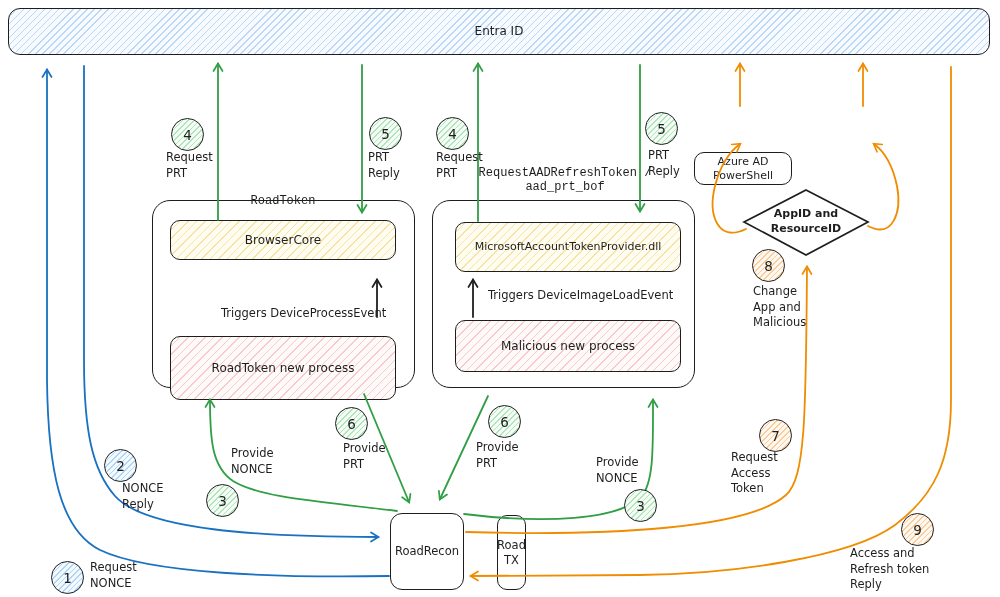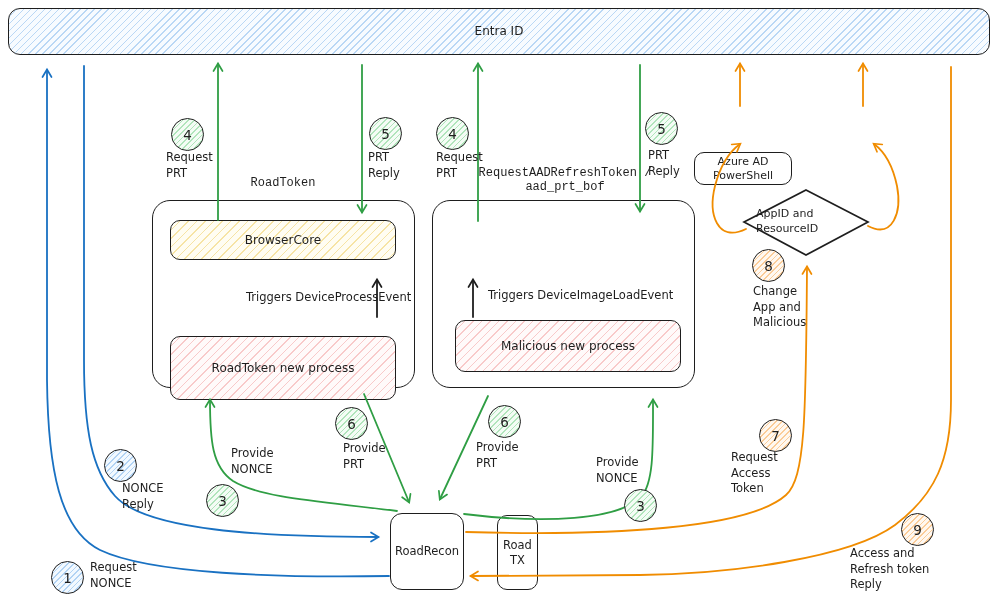--- a/index.html
+++ b/index.html
@@ -18,70 +18,73 @@
   }
   .fill-yellow{
     background:repeating-linear-gradient(135deg, rgba(236,197,70,0.45) 0 1px, rgba(0,0,0,0) 1px 6px), #fffdf2;
   }
   .fill-pink{
     background:repeating-linear-gradient(135deg, rgba(238,130,130,0.40) 0 1px, rgba(0,0,0,0) 1px 6px), #fffafa;
   }
   .lbl{
     position:absolute;font-size:11.5px;line-height:1.35;white-space:pre-line;color:#1e1e1e;
   }
-  .ctr{text-align:left;}
+  .ctr{text-align:center;font-weight:bold;}
   .badge{
     position:absolute;width:33px;height:33px;border:1.7px solid #1e1e1e;border-radius:50%;
     display:flex;align-items:center;justify-content:center;font-size:13.5px;box-sizing:border-box;z-index:7;
   }
   .badge-blue{background:repeating-linear-gradient(135deg, rgba(125,180,235,0.55) 0 1px, rgba(0,0,0,0) 1px 4px), #f2f9ff;}
   .badge-green{background:repeating-linear-gradient(135deg, rgba(110,205,130,0.50) 0 1px, rgba(0,0,0,0) 1px 4px), #f4fcf5;}
   .badge-orange{background:repeating-linear-gradient(135deg, rgba(248,168,80,0.55) 0 1px, rgba(0,0,0,0) 1px 4px), #fff8f0;}
   svg#wires{position:absolute;left:0;top:0;z-index:5;pointer-events:none;}
   .group-title{position:absolute;font-size:12px;white-space:pre-line;text-align:center;z-index:3;font-family:Liberation Mono, monospace;}
 </style>
 </head>
 <body>
 
 <div id="stage">
 
   <div class="node fill-blue r12" style="left:8px;top:8px;width:982px;height:47px;">
     <span>Entra ID</span>
   </div>
 
-  <div class="group-title" style="left:233px;top:176px;width:100px;">RoadToken</div>
+  <div class="group-title" style="left:233px;top:194px;width:100px;">RoadToken</div>
   <div class="node r18" style="left:152px;top:200px;width:263px;height:188px;background:#ffffff;"></div>
   <div class="node fill-yellow r10" style="left:170px;top:220px;width:226px;height:40px;z-index:2;">
     <span>BrowserCore</span>
   </div>
-  <div class="lbl" style="left:221px;top:290px;z-index:2;margin-left:25px;">Triggers DeviceProcessEvent</div>
+  <div class="lbl" style="left:221px;top:306px;z-index:2;">Triggers DeviceProcessEvent</div>
   <div class="node fill-pink r10" style="left:170px;top:336px;width:226px;height:64px;z-index:2;">
     <span>RoadToken new process</span>
   </div>
 
   <div class="group-title" style="left:465px;top:166px;width:200px;">RequestAADRefreshToken /
 aad_prt_bof</div>
   <div class="node r18" style="left:432px;top:200px;width:263px;height:188px;background:#ffffff;"></div>
+  <div class="node fill-yellow r10" style="left:455px;top:222px;width:226px;height:50px;z-index:2;font-size:11px;">
+    <span>MicrosoftAccountTokenProvider.dll</span>
+  </div>
   <div class="lbl" style="left:488px;top:288px;z-index:2;">Triggers DeviceImageLoadEvent</div>
   <div class="node fill-pink r10" style="left:455px;top:320px;width:226px;height:52px;z-index:2;">
     <span>Malicious new process</span>
   </div>
 
   <div class="node r10" style="left:694px;top:107px;width:98px;height:33px;font-size:11px;margin-top:45px;">
     <span>Azure AD
 PowerShell</span>
   </div>
 
   <div class="lbl ctr" style="left:756px;top:207px;width:100px;font-size:11px;z-index:6;">AppID and
 ResourceID</div>
 
   <div class="node r12" style="left:390px;top:513px;width:74px;height:77px;font-size:11.5px;z-index:2;">
     <span>RoadRecon</span>
   </div>
-  <div class="node r10" style="left:497px;top:515px;width:41px;height:75px;font-size:11.5px;z-index:2;">
+  <div class="node r10" style="left:497px;top:515px;width:29px;height:75px;font-size:11.5px;z-index:2;">
     <span>Road
 TX</span>
   </div>
 
   <svg id="wires" width="1000" height="597" viewBox="0 0 1000 597">
     <defs>
       <marker id="m-blue" markerWidth="14" markerHeight="14" refX="9" refY="6" orient="auto" markerUnits="userSpaceOnUse">
         <path d="M2 1.5 L9.5 6 L2 10.5" fill="none" stroke="#1971c2" stroke-width="1.7" stroke-linecap="round"></path>
       </marker>
       <marker id="m-green" markerWidth="14" markerHeight="14" refX="9" refY="6" orient="auto" markerUnits="userSpaceOnUse">

